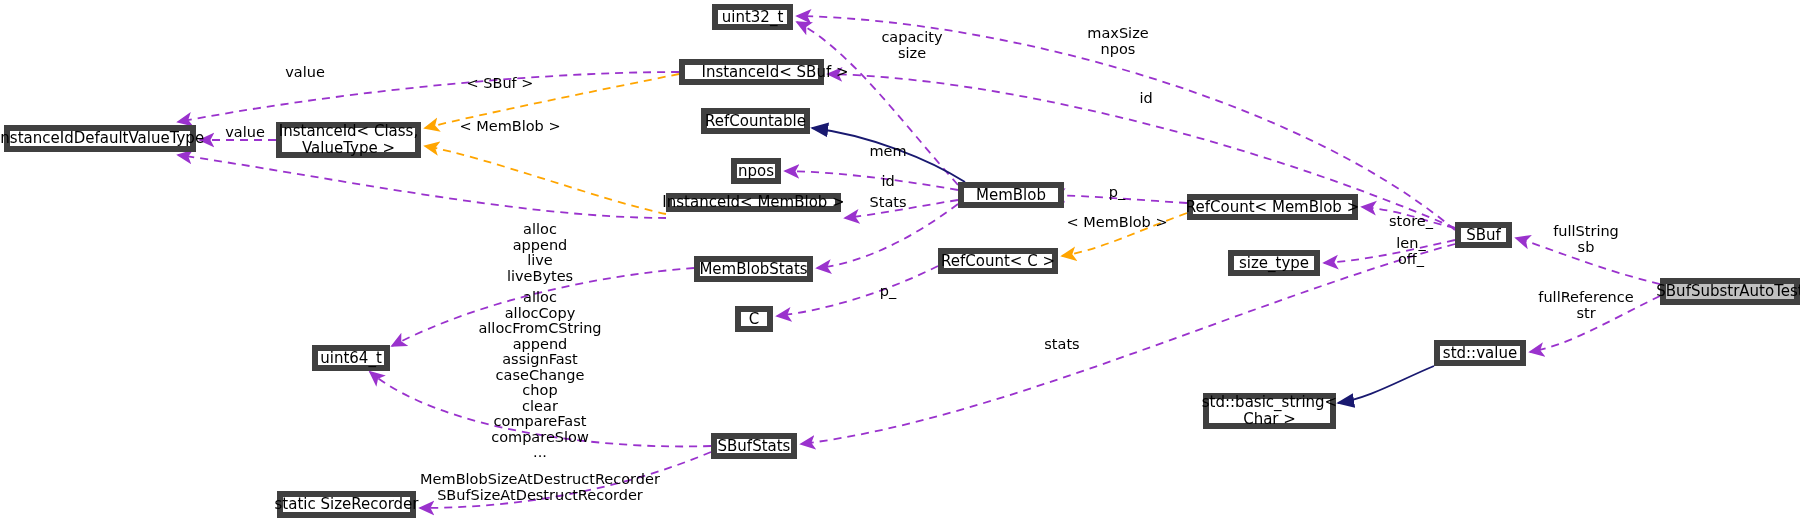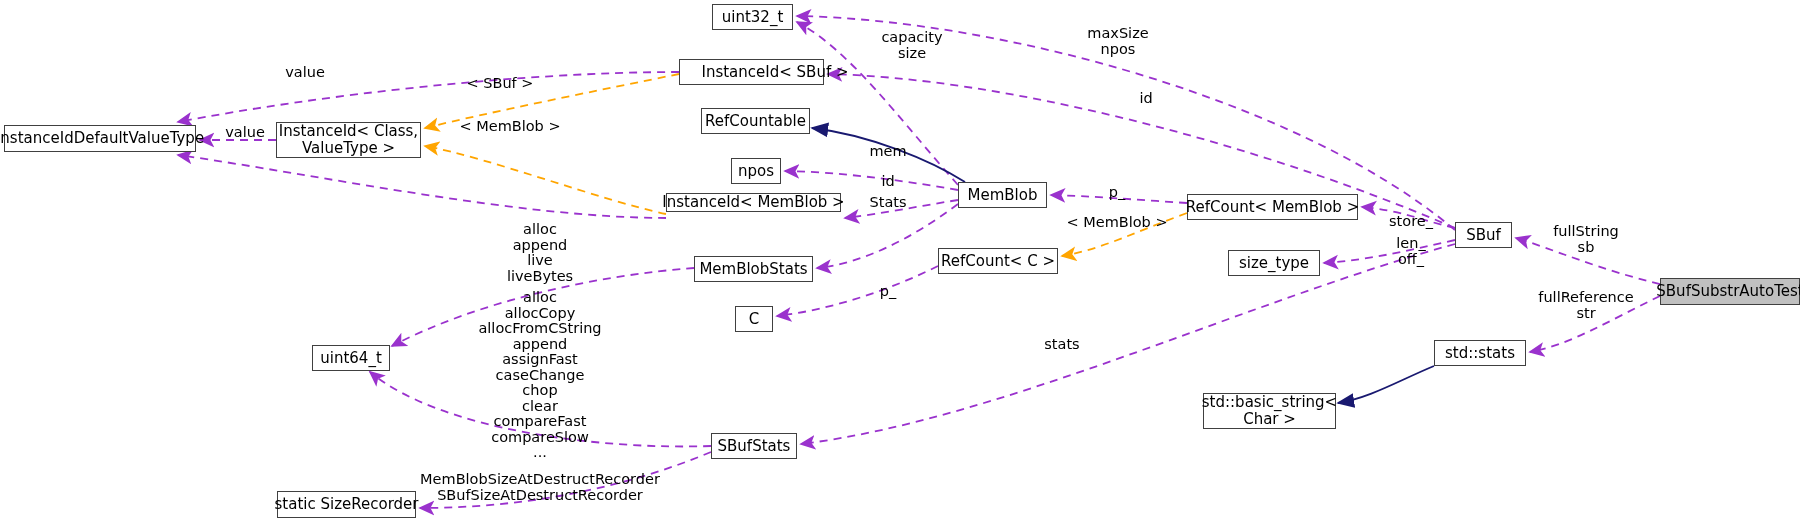--- a/index.html
+++ b/index.html
@@ -9,21 +9,21 @@
     width:1800px;
     height:524px;
     background:#ffffff;
     font-family:"DejaVu Sans","Liberation Sans",sans-serif;
     overflow:hidden;
   }
   #edges{position:absolute;left:0;top:0;width:1800px;height:524px;}
   .node{
     position:absolute;
     box-sizing:border-box;
-    border:1px solid #22c55e;
+    border:6px solid #22c55e;
     background:#ffffff;
     color:#000000;
     font-size:15px;
     line-height:17px;
     text-align:center;
     display:flex;
     align-items:center;
     justify-content:center;
     white-space:pre;
     letter-spacing:0px;
@@ -112,25 +112,25 @@
   <div id="nodes">
       <div class="node" style="left: 4px; top: 125px; width: 192px; height: 27px; border-color: rgb(64, 64, 64); background: rgb(255, 255, 255);">InstanceIdDefaultValueType</div>
       <div class="node" style="left: 276px; top: 122px; width: 145px; height: 36px; border-color: rgb(64, 64, 64); background: rgb(255, 255, 255);">InstanceId&lt; Class,<br>ValueType &gt;</div>
       <div class="node" style="left: 712px; top: 4px; width: 81px; height: 26px; border-color: rgb(64, 64, 64); background: rgb(255, 255, 255);">uint32_t</div>
       <div class="node" style="left: 679px; top: 59px; width: 145px; height: 26px; border-color: rgb(64, 64, 64); background: rgb(255, 255, 255); padding-left: 47px;">InstanceId&lt; SBuf &gt;</div>
       <div class="node" style="left: 701px; top: 108px; width: 109px; height: 26px; border-color: rgb(64, 64, 64); background: rgb(255, 255, 255);">RefCountable</div>
       <div class="node" style="left: 731px; top: 158px; width: 50px; height: 26px; border-color: rgb(64, 64, 64); background: rgb(255, 255, 255);">npos</div>
       <div class="node" style="left: 666px; top: 193px; width: 175px; height: 19px; border-color: rgb(64, 64, 64); background: rgb(255, 255, 255);">InstanceId&lt; MemBlob &gt;</div>
       <div class="node" style="left: 694px; top: 256px; width: 119px; height: 26px; border-color: rgb(64, 64, 64); background: rgb(255, 255, 255);">MemBlobStats</div>
       <div class="node" style="left: 735px; top: 306px; width: 38px; height: 26px; border-color: rgb(64, 64, 64); background: rgb(255, 255, 255);">C</div>
-      <div class="node" style="left: 958px; top: 182px; width: 89px; height: 26px; border-color: rgb(64, 64, 64); background: rgb(255, 255, 255);">MemBlob</div>
+      <div class="node" style="left: 958px; top: 182px; width: 106px; height: 26px; border-color: rgb(64, 64, 64); background: rgb(255, 255, 255);">MemBlob</div>
       <div class="node" style="left: 938px; top: 248px; width: 120px; height: 26px; border-color: rgb(64, 64, 64); background: rgb(255, 255, 255);">RefCount&lt; C &gt;</div>
       <div class="node" style="left: 1187px; top: 194px; width: 171px; height: 26px; border-color: rgb(64, 64, 64); background: rgb(255, 255, 255);">RefCount&lt; MemBlob &gt;</div>
       <div class="node" style="left: 1228px; top: 250px; width: 92px; height: 26px; border-color: rgb(64, 64, 64); background: rgb(255, 255, 255);">size_type</div>
       <div class="node" style="left: 1455px; top: 222px; width: 57px; height: 26px; border-color: rgb(64, 64, 64); background: rgb(255, 255, 255);">SBuf</div>
       <div class="node highlight" style="left: 1660px; top: 278px; width: 140px; height: 27px; border-color: rgb(64, 64, 64); background: rgb(192, 192, 192);">SBufSubstrAutoTest</div>
-      <div class="node" style="left: 1434px; top: 340px; width: 92px; height: 26px; border-color: rgb(64, 64, 64); background: rgb(255, 255, 255);">std::stats</div>
+      <div class="node" style="left: 1434px; top: 340px; width: 92px; height: 26px; border-color: rgb(64, 64, 64); background: rgb(255, 255, 255);">std::value</div>
       <div class="node" style="left: 1203px; top: 393px; width: 133px; height: 36px; border-color: rgb(64, 64, 64); background: rgb(255, 255, 255);">std::basic_string&lt;<br>Char &gt;</div>
       <div class="node" style="left: 312px; top: 345px; width: 78px; height: 26px; border-color: rgb(64, 64, 64); background: rgb(255, 255, 255);">uint64_t</div>
       <div class="node" style="left: 711px; top: 433px; width: 86px; height: 26px; border-color: rgb(64, 64, 64); background: rgb(255, 255, 255);">SBufStats</div>
       <div class="node" style="left: 277px; top: 491px; width: 139px; height: 27px; border-color: rgb(64, 64, 64); background: rgb(255, 255, 255);">static SizeRecorder</div>
     </div>
 </div>
 
 </body></html>

